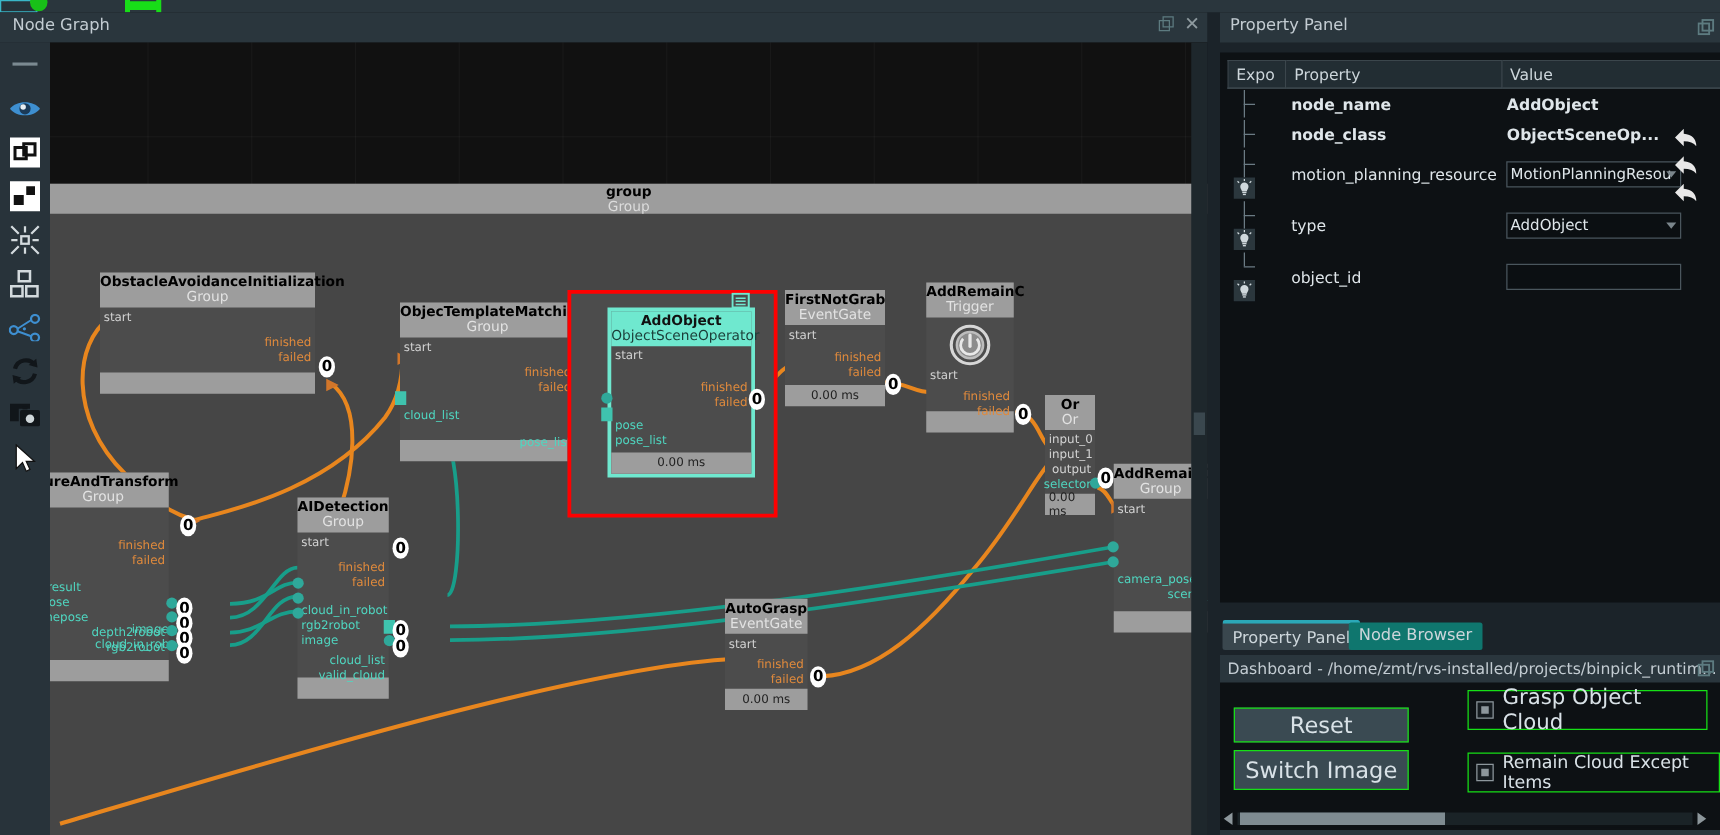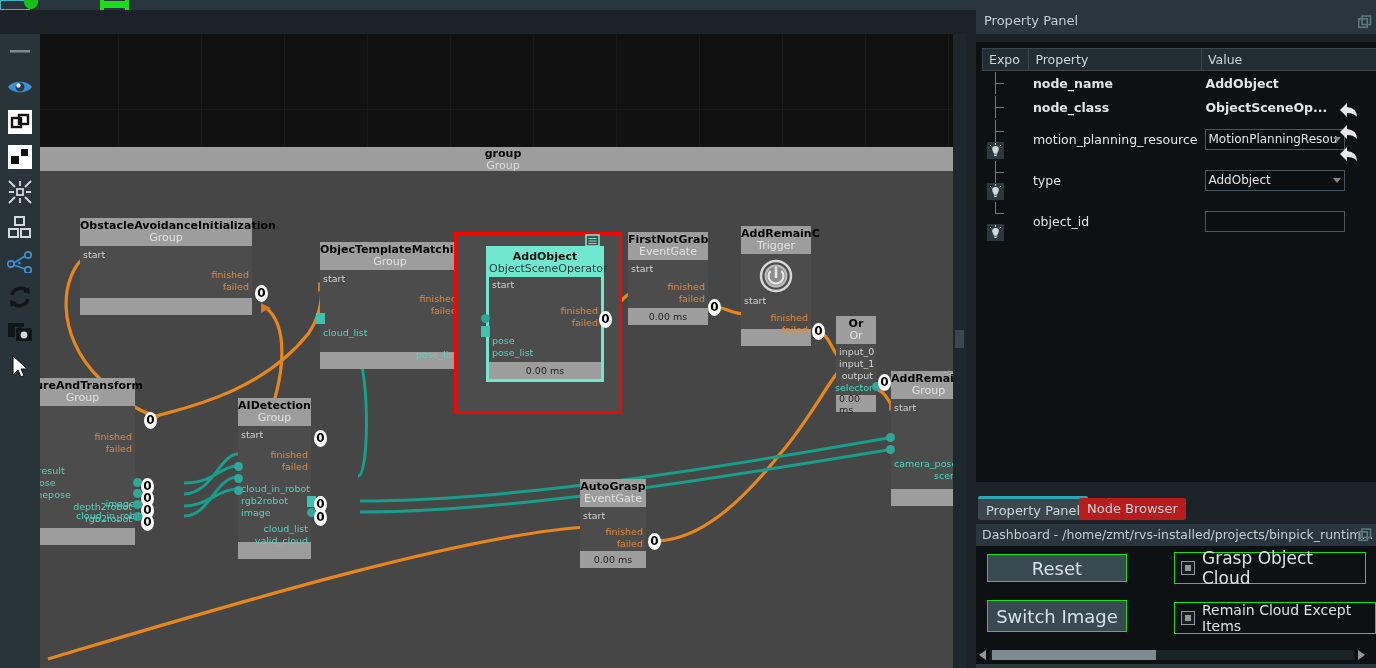--- a/index.html
+++ b/index.html
@@ -118,21 +118,21 @@
             padding:0 2px; font-size:12px; color:#dfe6ea; overflow:hidden; white-space:nowrap;
             position:relative; width:140px; }
   .valbox .car { position:absolute; right:3px; top:7px; width:0; height:0;
                  border-left:4px solid transparent; border-right:4px solid transparent;
                  border-top:5px solid #7b868c; }
   .valbox.blank { }
 
   
   .pp-tabs { position:absolute; left:4px; top:486px; width:400px; height:24px; }
   .tab { position:absolute; top:2px; height:22px; padding:0 8px; font-size:13px;
-         color:#ccd5da; line-height:22px; background:#b91c1c; border-radius:2px; }
+         color:#ccd5da; line-height:22px; background:#0f766e; border-radius:2px; }
   .tab.active { background:#3a474e; border-top:3px solid #2ba8b8; top:0; height:24px; line-height:23px; }
 
   
   .dash { position:absolute; left:4px; top:514px; width:400px; height:154px; background:#0d1114; }
   .dash-title { position:absolute; left:0; top:0; width:400px; height:22px; background:#2a363d; }
   .dash-title .t { position:absolute; left:6px; top:3px; font-size:12.5px; color:#c3ccd2; }
   .dash-title .u { position:absolute; right:4px; top:3px; }
   .btn { position:absolute; border:1px solid #16e016; background:#3a4a52; color:#d9e2e7;
          display:flex; align-items:center; justify-content:center; font-size:18px; }
   .btn.chk { justify-content:flex-start; padding-left:6px; font-size:14px; background:#0d1114; }
@@ -157,20 +157,30 @@
 <div id="root">
 
   <div class="top-strip">
     <div class="sel-box"></div>
     <div class="green-circ"></div>
     <div class="green-bar"></div>
   </div>
 
   <div class="ng-dock">
 
+    <div class="ng-title">
+      <span class="t">Node Graph</span>
+      <div class="btns">
+        <span class="ico-float">
+            <i></i>
+            <i></i>
+          </span>
+        <span class="ico-close">✕</span>
+      </div>
+    </div>
 
     <div class="ng-tools">
       <div class="tool">
         <svg width="22" height="8">
             <rect x="1" y="2" width="20" height="2.5" fill="#7b8a91"></rect>
           </svg>
       </div>
       <div class="tool">
         <svg width="28" height="18" viewBox="0 0 28 18">
           <path d="M2 9 C7 2, 21 2, 26 9 C21 16, 7 16, 2 9 Z" fill="#3e8fd0"></path>
@@ -630,21 +640,21 @@
       <div class="dash-title">
         <span class="t">Dashboard - /home/zmt/rvs-installed/projects/binpick_runtim...</span>
         <span class="u">
           <svg width="14" height="14">
               <rect x="0.8" y="3.8" width="8.5" height="8.5" fill="none" stroke="#5d7b80" stroke-width="1.5"></rect>
               <rect x="4" y="1" width="8.5" height="8.5" fill="none" stroke="#5d7b80" stroke-width="1.5"></rect>
             </svg>
         </span>
       </div>
 
-      <div class="btn" style="left:11px; top:30px; width:140px; height:28px;">Reset</div>
+      <div class="btn" style="left:11px; top:42px; width:140px; height:28px;">Reset</div>
 
       <div class="btn chk big" style="left:198px; top:28px; width:192px; height:32px;">
         <span class="chkbox">
             <i></i>
           </span>
         <span>Grasp Object Cloud</span>
       </div>
 
       <div class="btn" style="left:11px; top:76px; width:140px; height:32px;">Switch Image</div>
 

